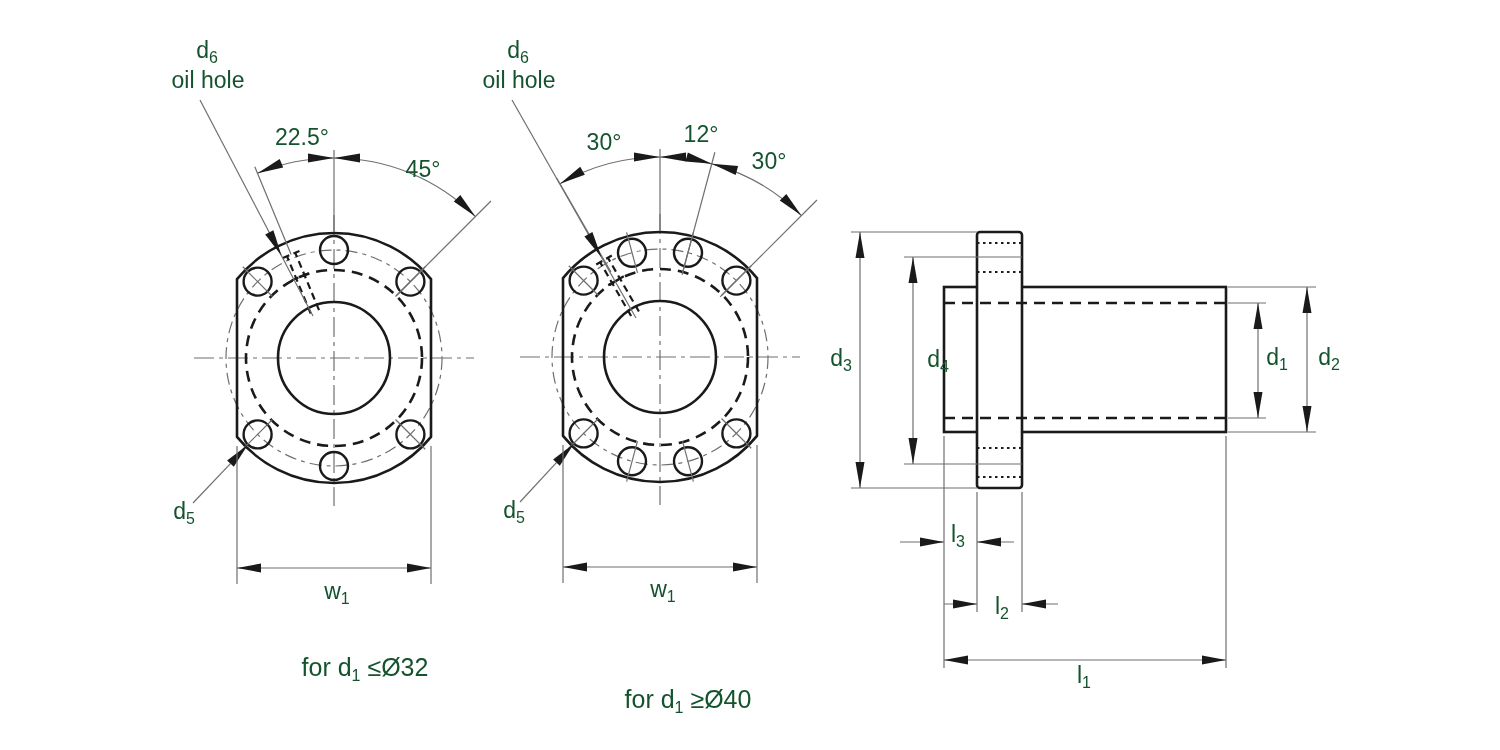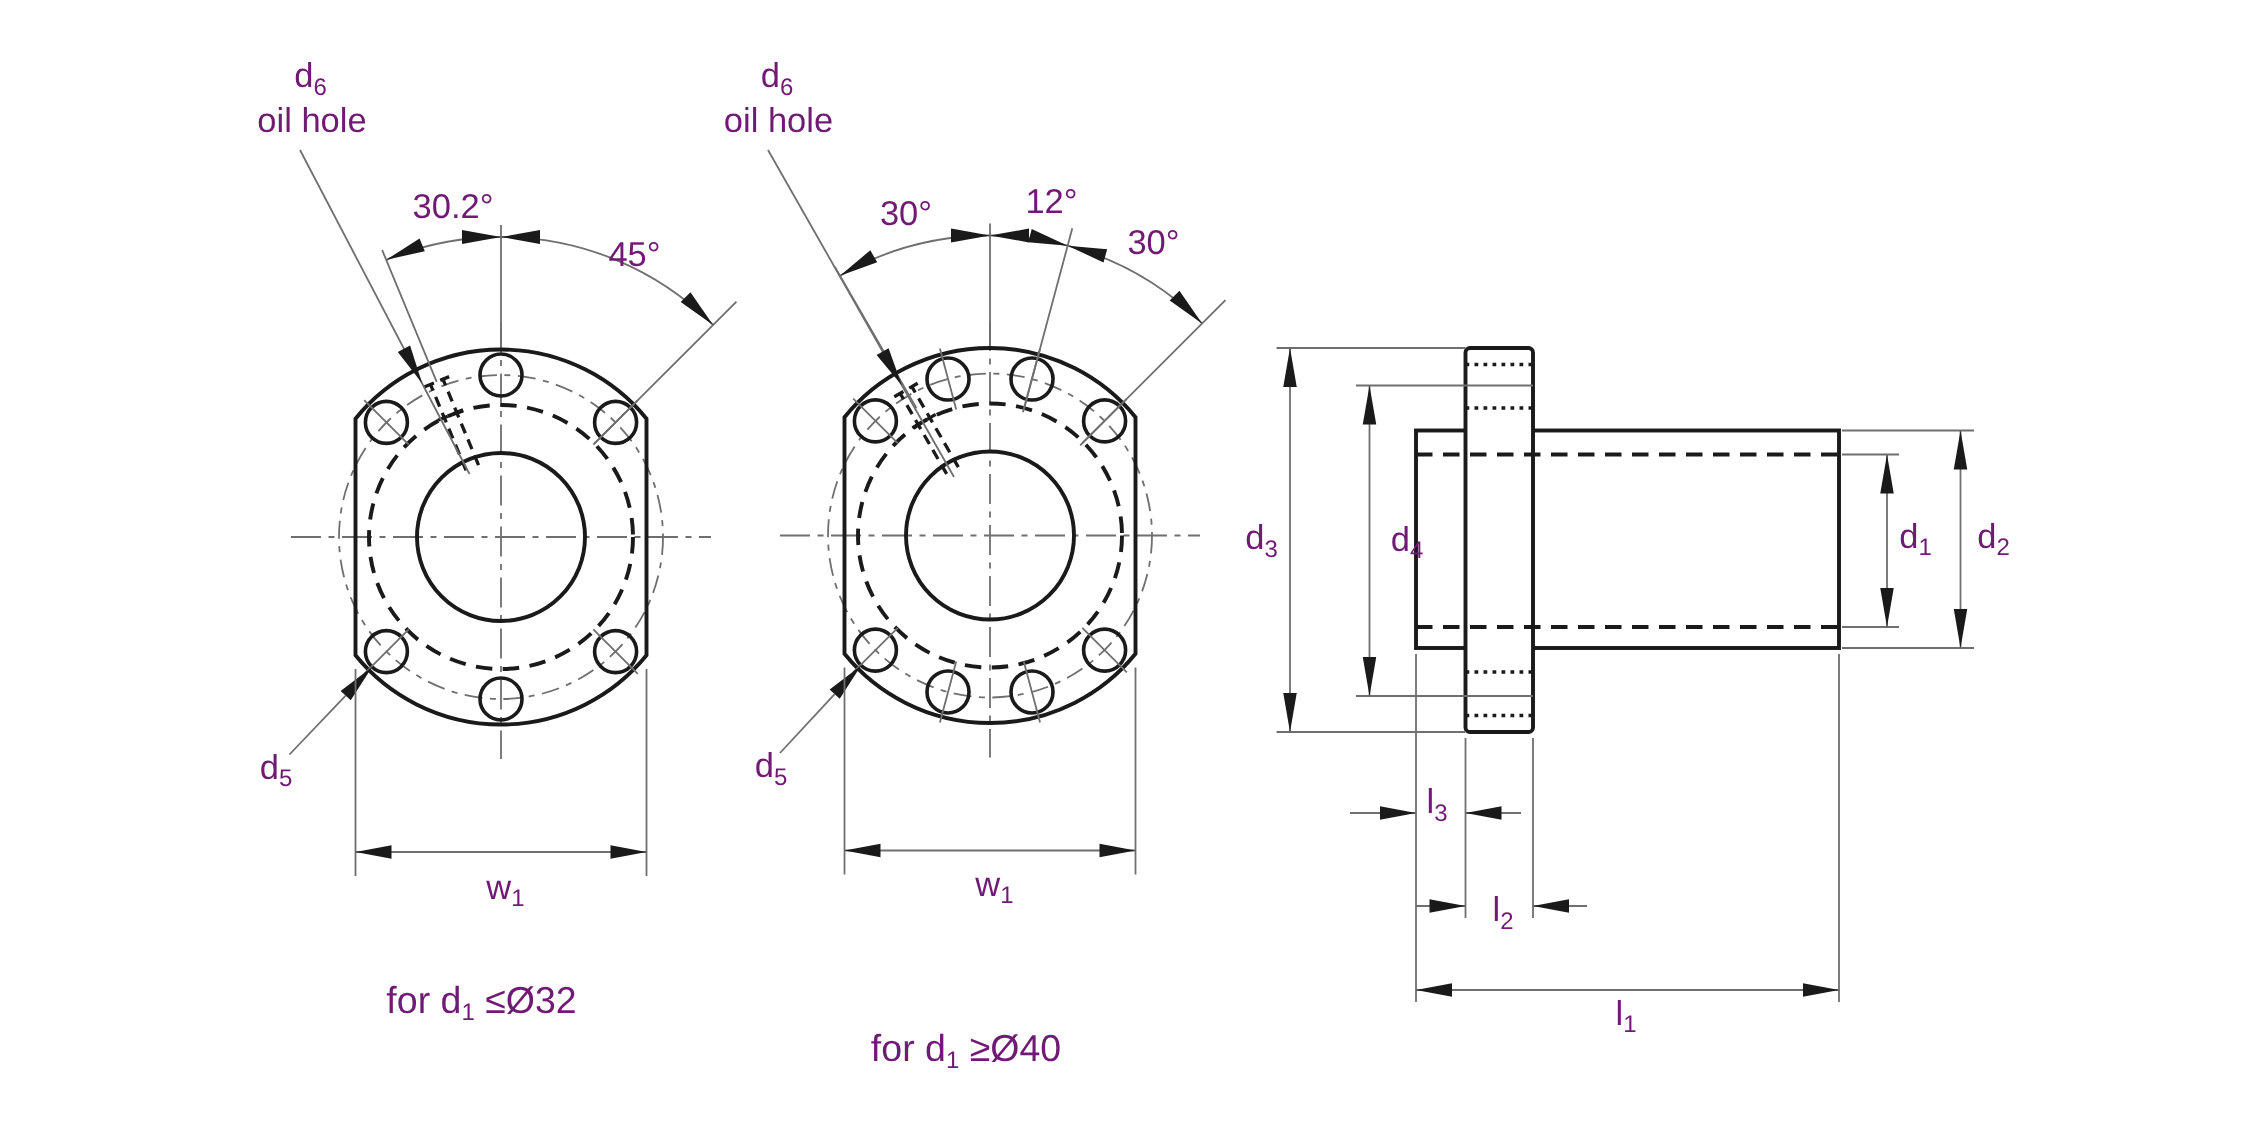--- a/index.html
+++ b/index.html
@@ -1,22 +1,22 @@
 <!DOCTYPE html>
 <html><head>
 <meta charset="utf-8">
 <style>
   html,body{margin:0;padding:0;background:#fff;}
   #stage{position:relative;width:1500px;height:750px;background:#fff;overflow:hidden;
          font-family:"Liberation Sans",sans-serif;color:#1a1a1a;}
   #drawing{position:absolute;left:0;top:0;}
   .lbl{position:absolute;transform:translateX(-50%);font-size:23px;line-height:1.1;
-       white-space:nowrap;color:#701a75;}
+       white-space:nowrap;color:#14532d;}
   .lbl sub{font-size:16px;vertical-align:-5px;line-height:1;}
-  .cap{font-size:25px;}
+  .cap{font-size:25px;margin-left:44px;}
   
   .h{stroke:#1a1a1a;stroke-width:2.6;fill:none;}
   .h2{stroke:#1a1a1a;stroke-width:2.4;fill:none;}
   .dash{stroke:#1a1a1a;stroke-width:2.6;fill:none;stroke-dasharray:11 7;}
   .dot{stroke:#1a1a1a;stroke-width:2.2;fill:none;stroke-dasharray:2.5 3.5;}
   .oil{stroke:#1a1a1a;stroke-width:2.2;fill:none;stroke-dasharray:7 4.5;}
   .t{stroke:#6f6f6f;stroke-width:1.2;fill:none;}
   .cl{stroke:#6f6f6f;stroke-width:1.2;fill:none;stroke-dasharray:20 5 4 5;}
   .bc{stroke:#6f6f6f;stroke-width:1.2;fill:none;stroke-dasharray:12 5 4 5;}
   .ar{fill:#1a1a1a;stroke:none;}
@@ -159,21 +159,21 @@
         <polygon points="977.0,604.0 953.0,599.5 953.0,608.5" class="ar"></polygon>
         <polygon points="1022.0,604.0 1046.0,599.5 1046.0,608.5" class="ar"></polygon>
         <line x1="944" y1="660" x2="1226" y2="660" class="t"></line>
         <polygon points="944.0,660.0 968.0,655.5 968.0,664.5" class="ar"></polygon>
         <polygon points="1226.0,660.0 1202.0,655.5 1202.0,664.5" class="ar"></polygon>
       </g>
     </svg>
 
   <span class="lbl" style="left:207px;top:38px"><span>d</span><sub>6</sub></span>
   <span class="lbl" style="left:208px;top:68px">oil hole</span>
-  <span class="lbl" style="left:302px;top:125px">30.2°</span>
+  <span class="lbl" style="left:302px;top:125px">22.5°</span>
   <span class="lbl" style="left:423px;top:157px">45°</span>
   <span class="lbl" style="left:184px;top:499px"><span>d</span><sub>5</sub></span>
   <span class="lbl" style="left:337px;top:579px"><span>w</span><sub>1</sub></span>
   <span class="lbl cap" style="left:321px;top:654px"><span>for d</span><sub>1</sub><span> ≤Ø32</span></span>
 
   <span class="lbl" style="left:518px;top:38px"><span>d</span><sub>6</sub></span>
   <span class="lbl" style="left:519px;top:68px">oil hole</span>
   <span class="lbl" style="left:604px;top:130px">30°</span>
   <span class="lbl" style="left:701px;top:122px">12°</span>
   <span class="lbl" style="left:769px;top:149px">30°</span>

